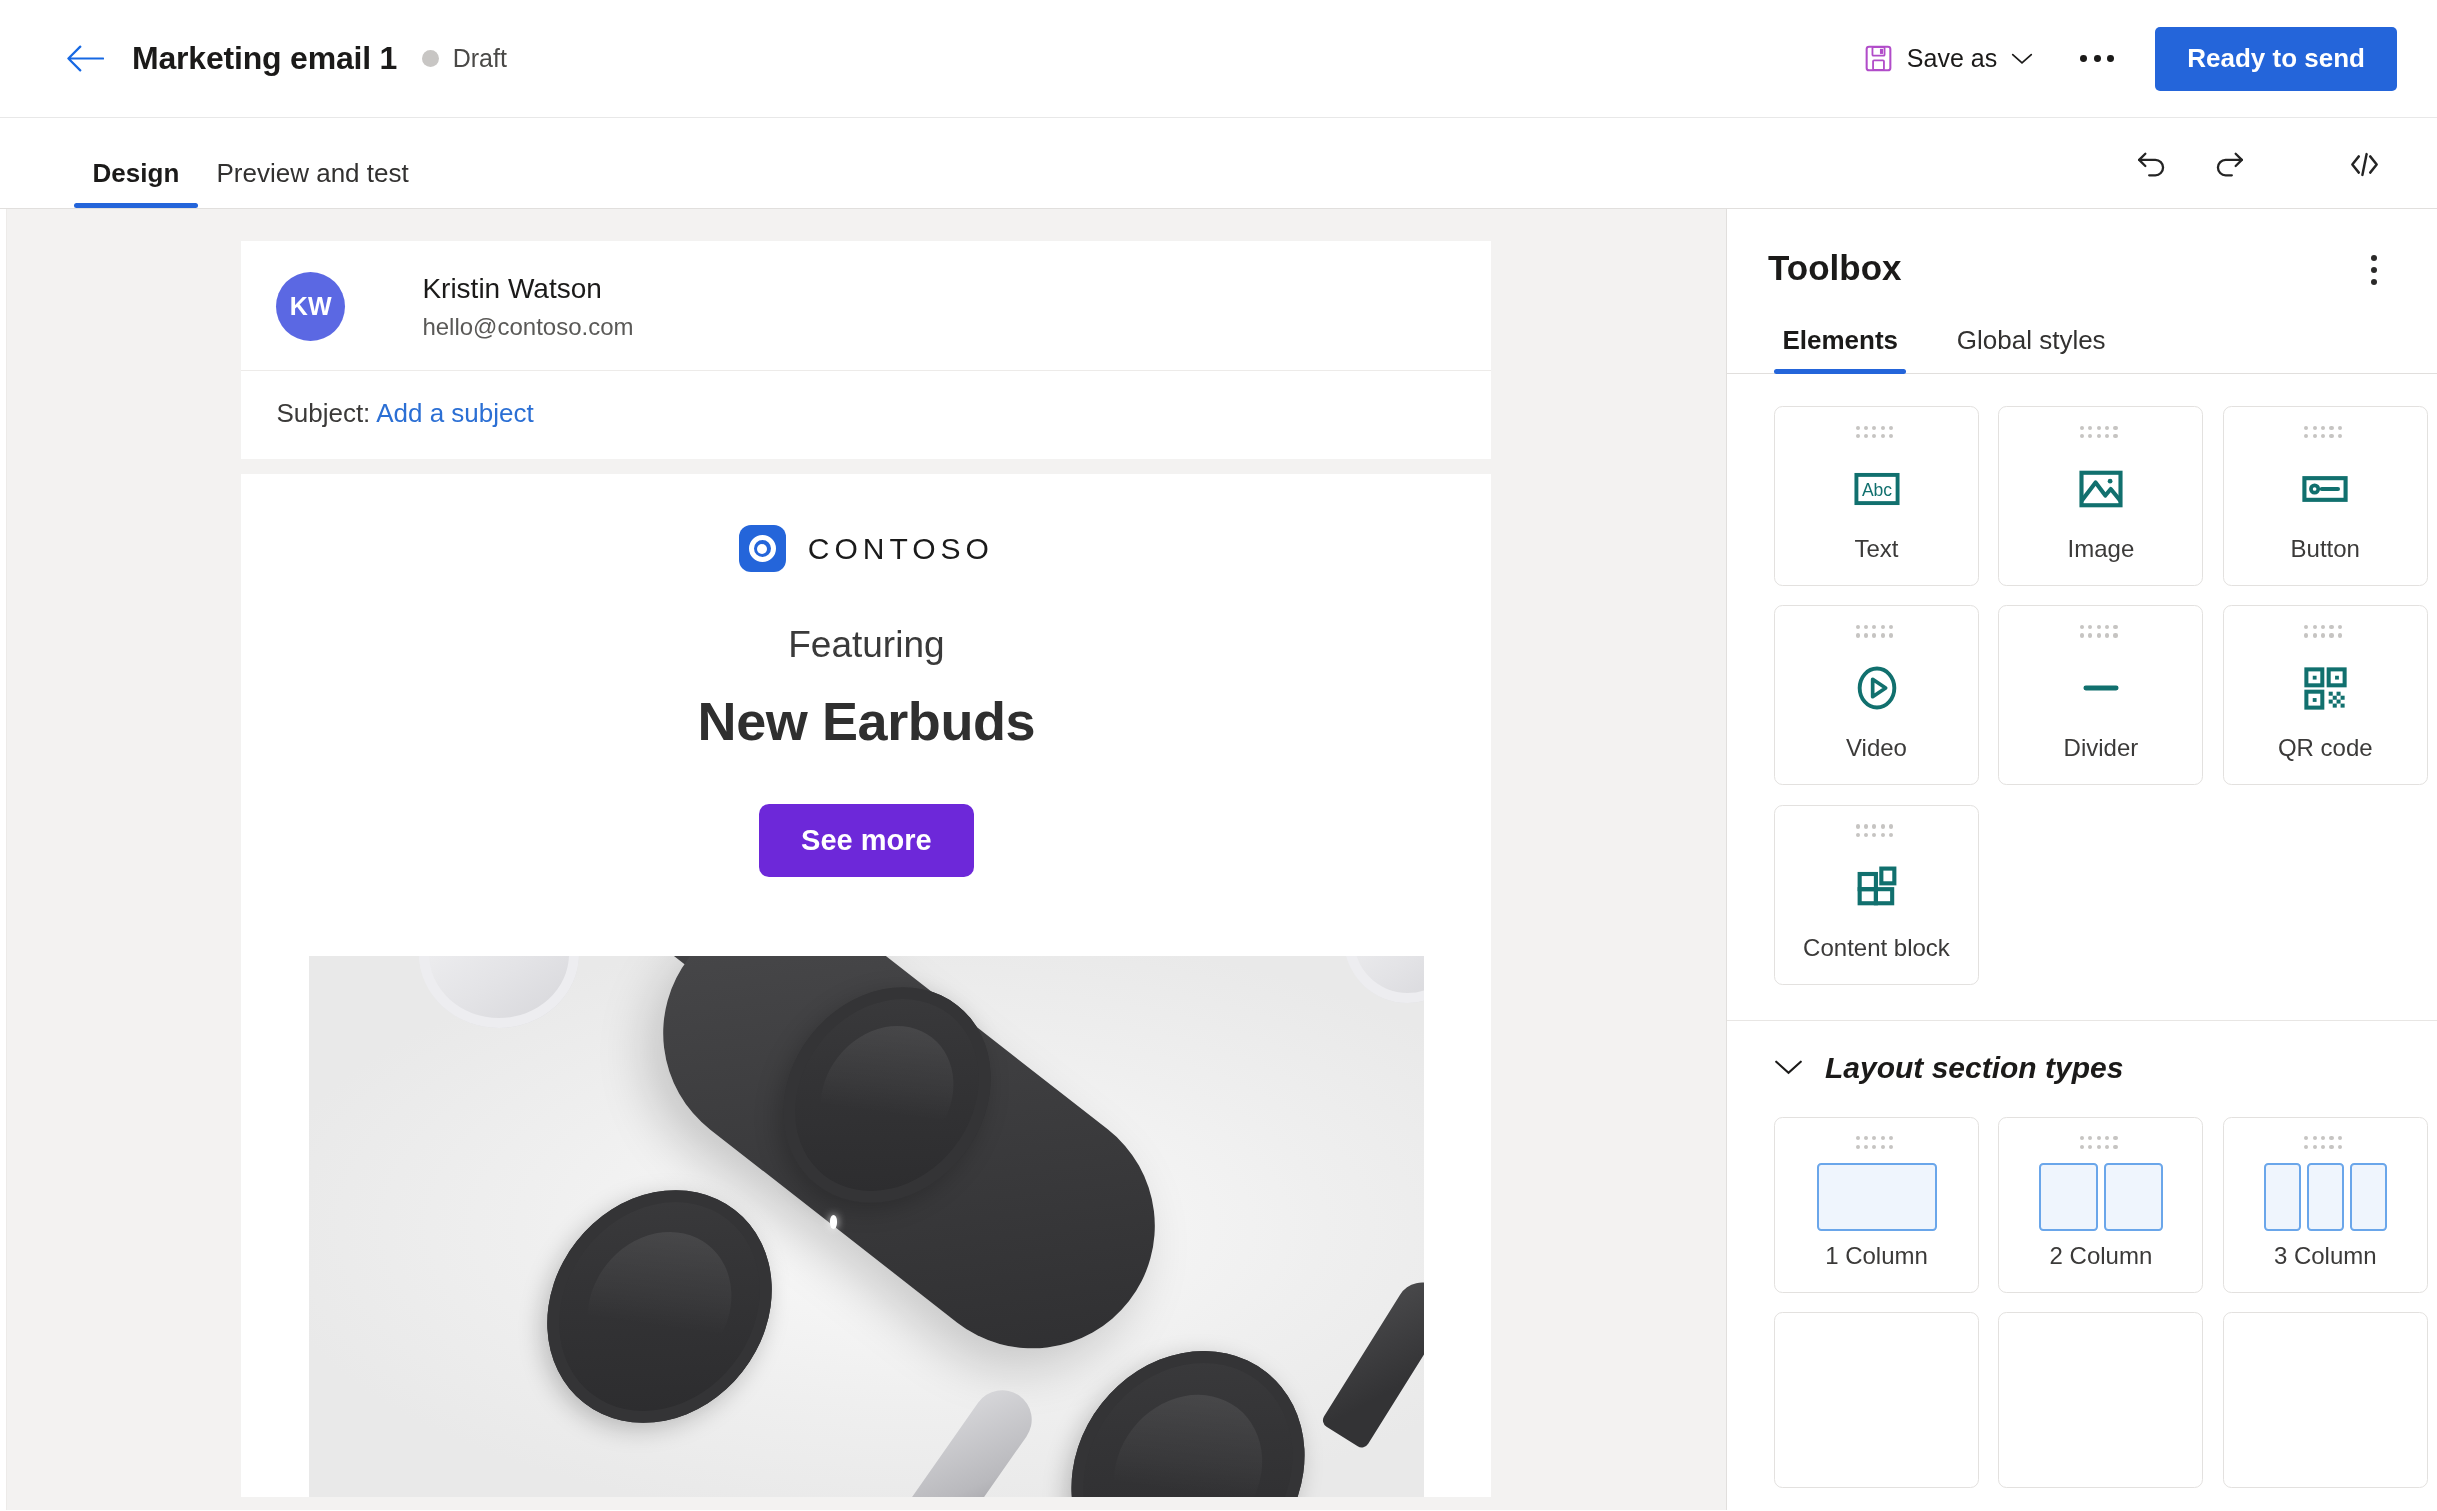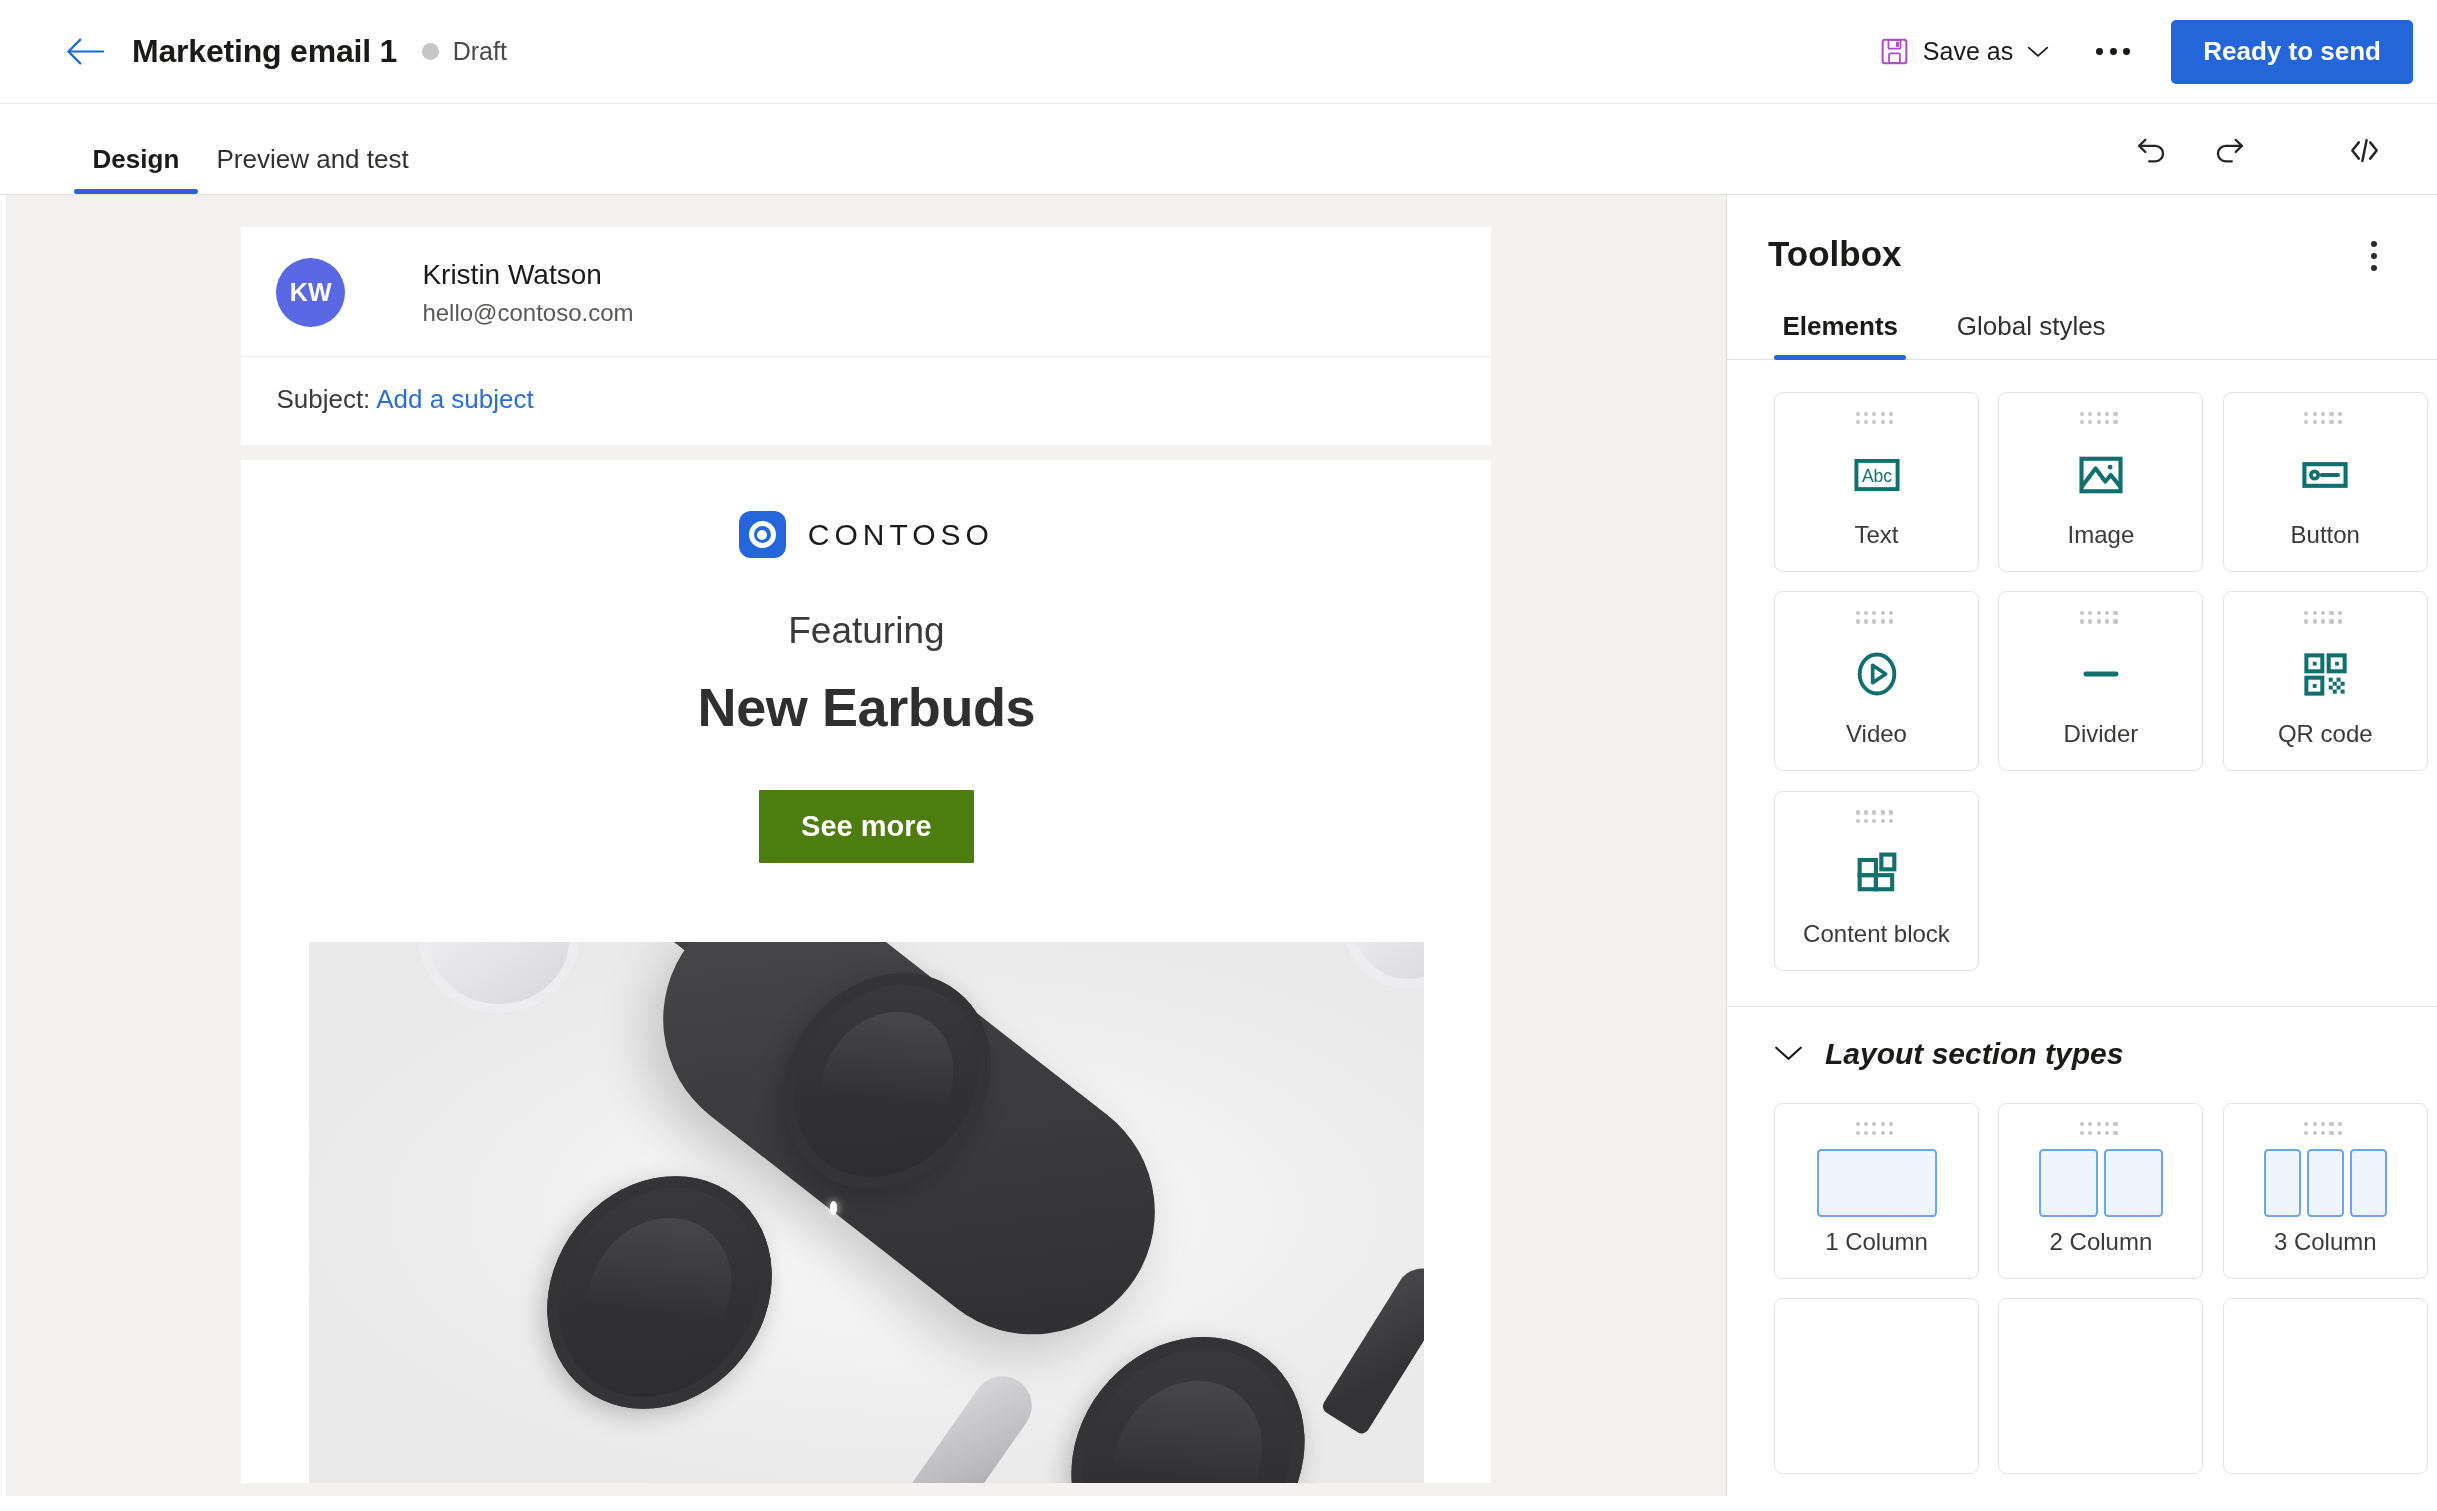--- a/index.html
+++ b/index.html
@@ -5,25 +5,25 @@
   * { box-sizing: border-box; margin: 0; padding: 0; }
   html, body {
     width: 2438px; height: 1511px;
     font-family: "Liberation Sans", sans-serif;
     background: #ffffff;
     overflow: hidden;
   }
 
   
   .topbar {
-    height: 104px;
+    height: 118px;
     background: #ffffff;
     display: flex;
     align-items: center;
-    padding: 0 25px 0 61px;
+    padding: 0 41px 0 61px;
     border-bottom: 0.8px solid #e8e8e8;
     position: relative;
   }
   .back-arrow {
     width: 47px; height: 47px;
     display: flex; align-items: center; justify-content: center;
     cursor: pointer;
     flex: 0 0 auto;
   }
   .page-title {
@@ -205,23 +205,23 @@
   .feature-kicker {
     text-align: center; font-size: 37px; color: #3a3a3a;
     margin-top: 52px; font-weight: 400;
   }
   .feature-title {
     text-align: center; font-size: 54px; color: #2f2f2f;
     font-weight: 700; margin-top: 24px; letter-spacing: -0.4px;
   }
   .cta-wrap { display: flex; justify-content: center; margin-top: 52px; }
   .cta-btn {
-    background: #4d7c0f; color: #ffffff;
+    background: #6d28d9; color: #ffffff;
     font-size: 29px; font-weight: 700;
-    border: none; border-radius: 1px;
+    border: none; border-radius: 10px;
     padding: 0 42px; height: 73px;
     cursor: pointer;
     font-family: "Liberation Sans", sans-serif;
   }
 
   
   .product-img {
     margin: 79px auto 0 auto;
     width: 1115px; height: 541px;
     position: relative;

